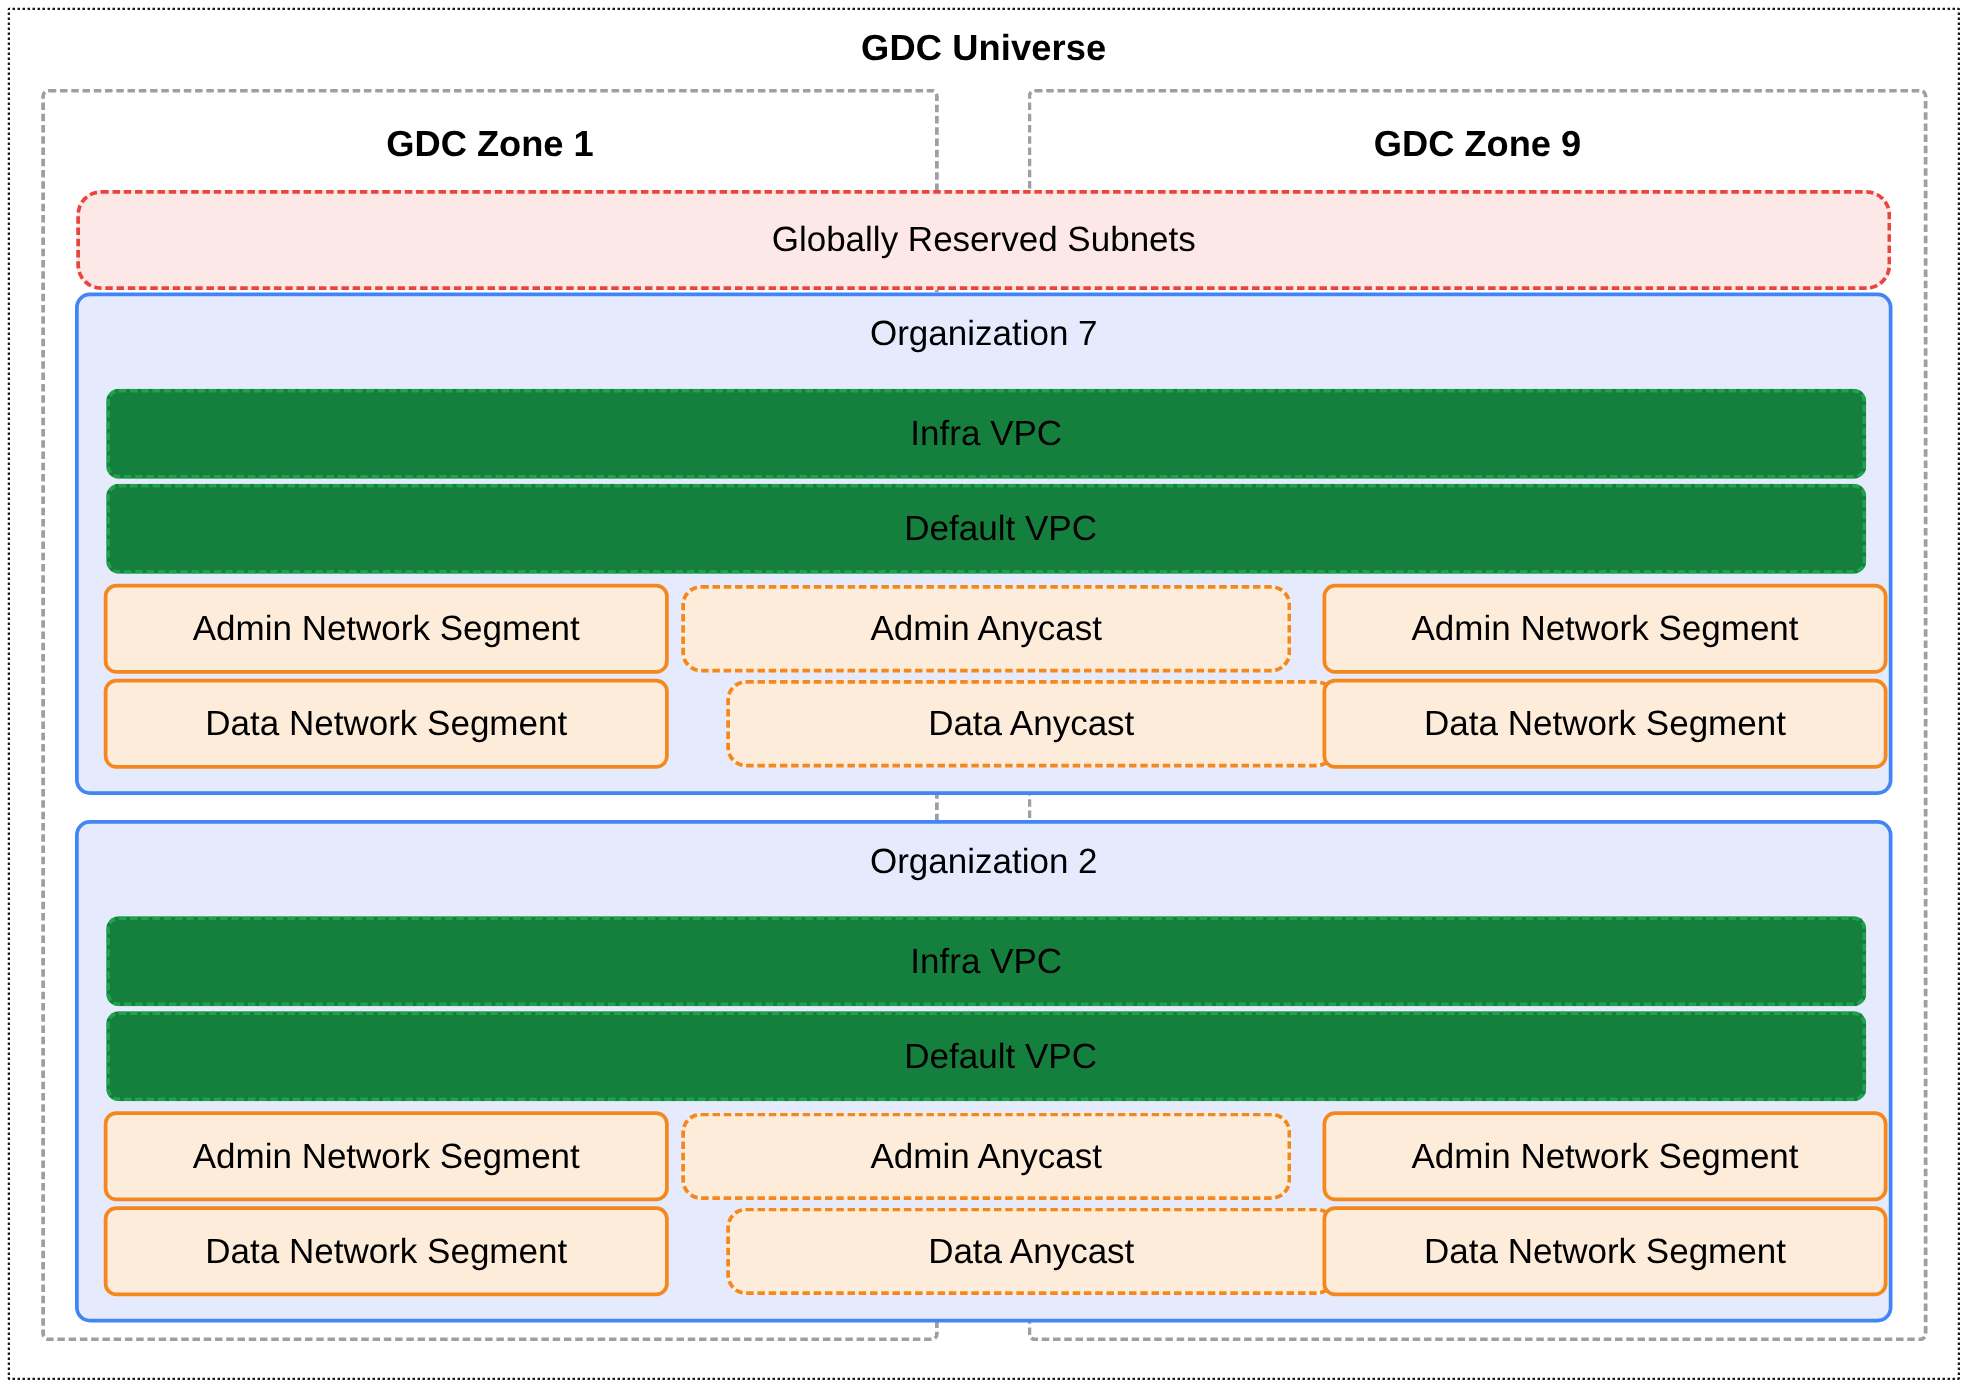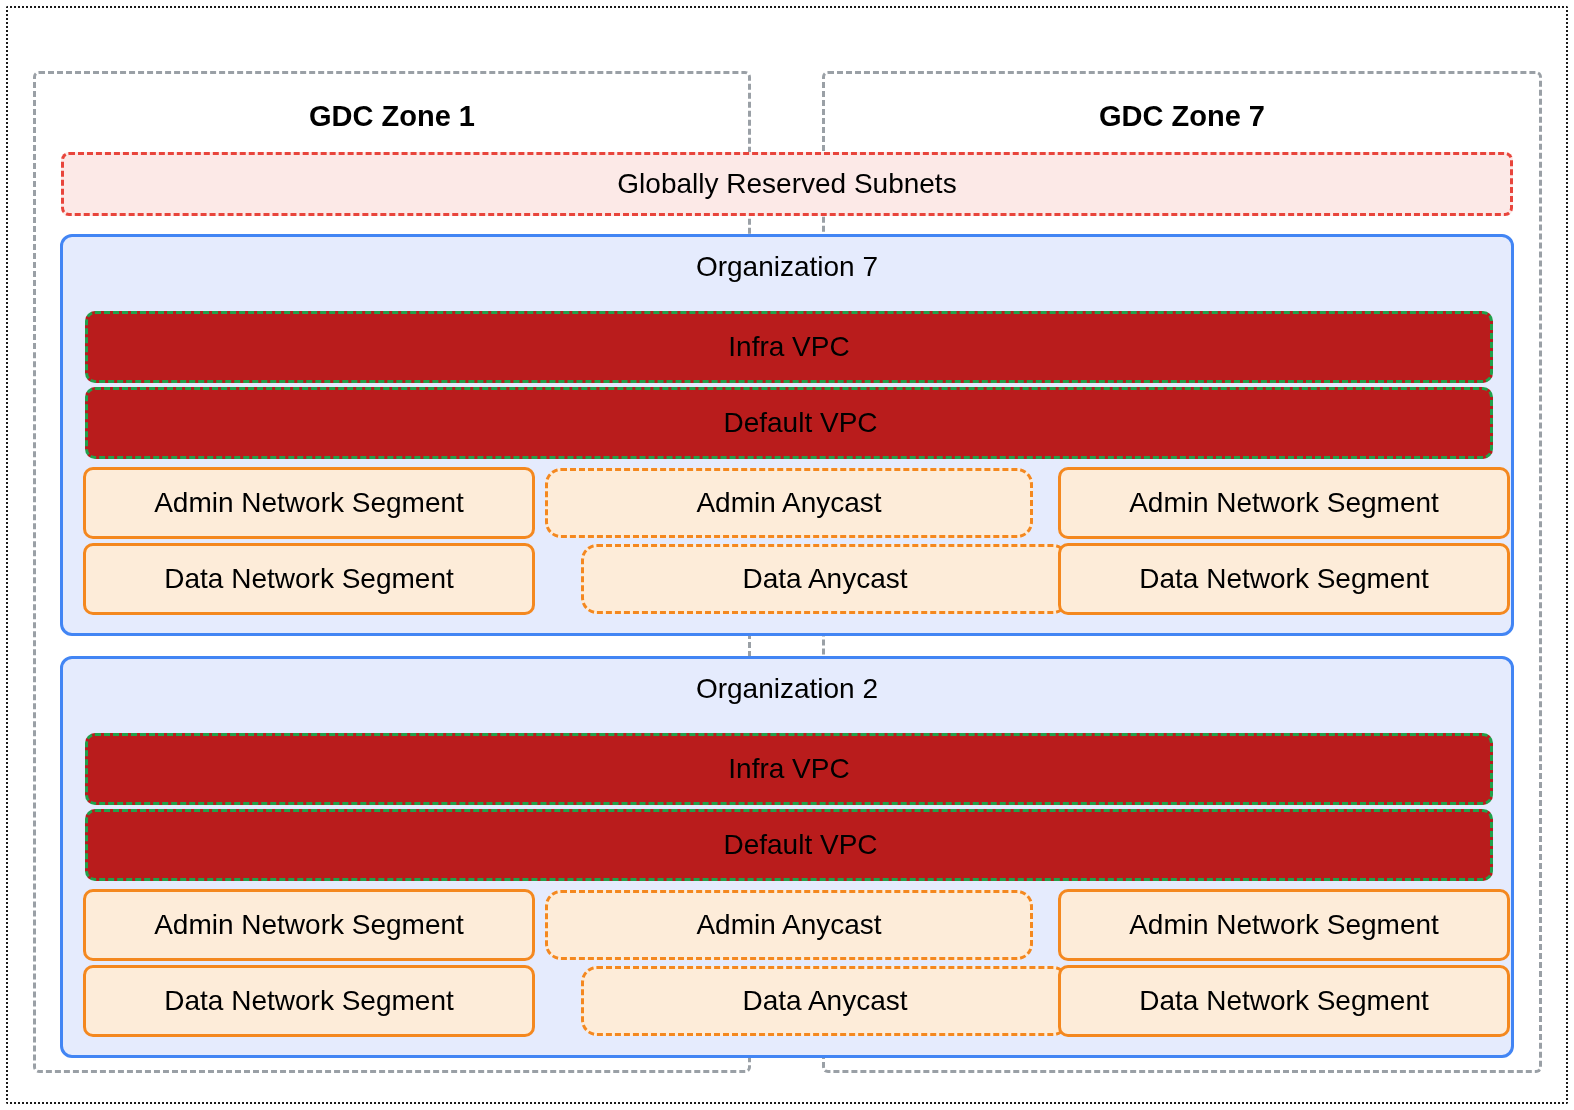--- a/index.html
+++ b/index.html
@@ -92,24 +92,24 @@
     line-height: 32px;
     color: #000000;
     white-space: nowrap;
   }
 
   
   .reserved-subnets {
     left: 61px;
     top: 152px;
     width: 1452px;
-    height: 64px;
+    height: 80px;
     background: #fce9e7;
     border: 3px dashed #e8453c;
-    border-radius: 8px;
+    border-radius: 20px;
   }
 
   
   .organization {
     left: 60px;
     top: 234px;
     width: 1454px;
     height: 402px;
     background: #e5ebfd;
     border: 3px solid #4285f4;
@@ -125,21 +125,21 @@
     top: 13px;
     left: 0;
     width: 100%;
     text-align: center;
     font-size: 28px;
     line-height: 33px;
   }
 
   
   .vpc {
-    background: #b91c1c;
+    background: #15803d;
     border: 3px dashed #21a14b;
     border-radius: 10px;
     left: 22px;
     width: 1408px;
     height: 72px;
   }
   .vpc.infra  { top: 74px; }
   .vpc.default{ top: 150px; padding-left: 23px; }
 
   
@@ -169,24 +169,25 @@
 </style>
 </head>
 <body>
 
 <div id="diagram">
 
   <div class="zone-frame zone-1">
     <div class="zone-title">GDC Zone 1</div>
   </div>
   <div class="zone-frame zone-2">
-    <div class="zone-title">GDC Zone 7</div>
+    <div class="zone-title">GDC Zone 9</div>
   </div>
 
   <div class="universe-frame"></div>
+  <div class="universe-title">GDC Universe</div>
 
   <div class="box reserved-subnets">
     <span class="box-label">Globally Reserved Subnets</span>
   </div>
 
   <div class="box organization org-1">
     <div class="org-title">Organization 7</div>
 
     <div class="box vpc infra">
       <span class="box-label">Infra VPC</span>

